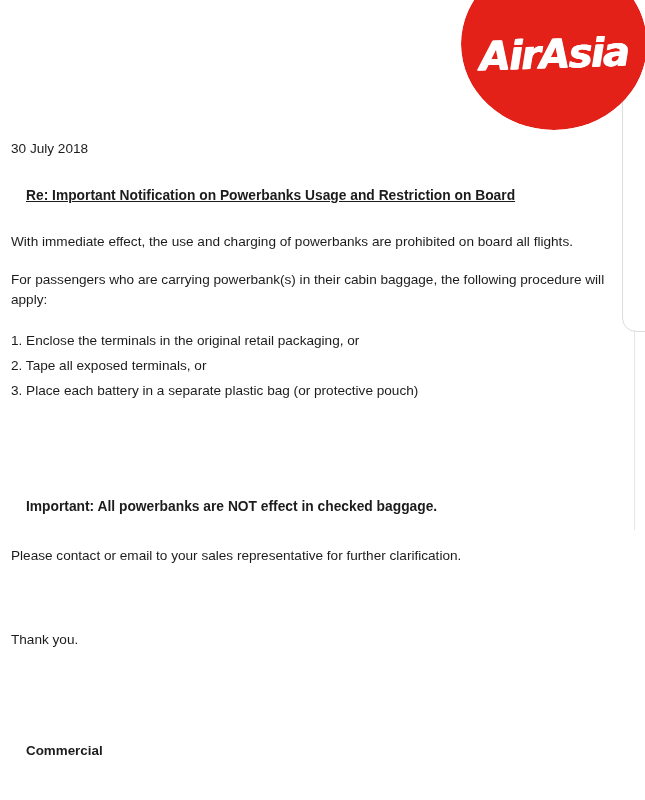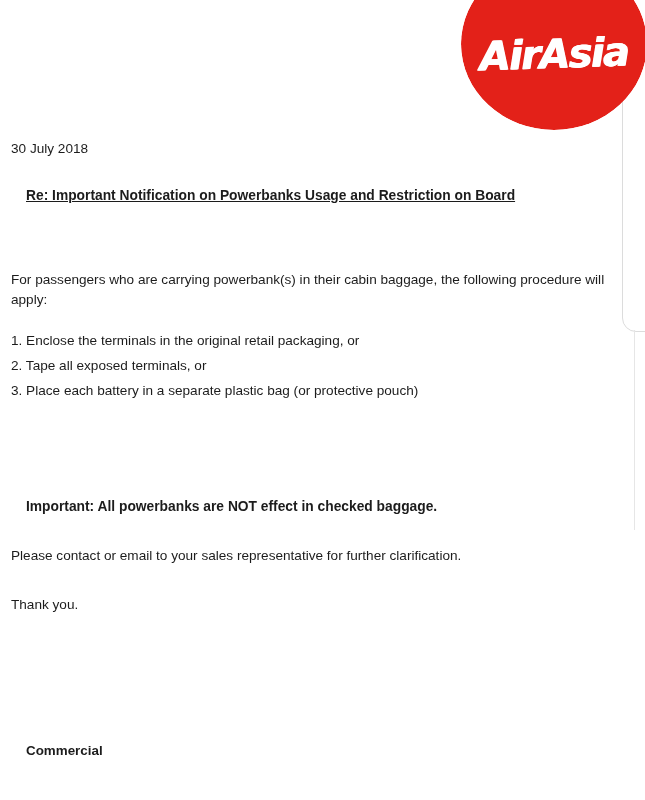--- a/index.html
+++ b/index.html
@@ -95,41 +95,42 @@
   #date-line        { top: 139px; }
   #subject-line     { top: 186px; font-size: 13.8px; }
   #para-immediate   { top: 232px; }
   #para-procedure   { top: 270px; width: 610px; }
   #list-item-1      { top: 331px; }
   #list-item-2      { top: 356px; }
   #list-item-3      { top: 381px; }
   #para-limit       { top: 426px; width: 628px; }
   #para-important   { top: 497px; font-size: 13.8px; }
   #para-contact     { top: 546px; }
-  #para-thanks      { top: 595px; text-align: center; }
+  #para-thanks      { top: 630px; text-align: center; }
   #sig-department   { top: 706px; font-size: 13.4px; }
   #sig-division     { top: 741px; font-size: 13.4px; }
 </style>
 </head>
 <body>
 
 <div id="scan-card-edge"></div>
 <div id="scan-card-edge-2"></div>
 
 <div id="logo">
   <div id="logo-circle"></div>
   <div id="logo-wordmark">AirAsia</div>
 </div>
 
 <div id="doc">
 
   <div class="line" id="date-line">30 July 2018</div>
 
   <div class="line b u" id="subject-line">Re: Important Notification on Powerbanks Usage and Restriction on Board</div>
 
+  <div class="line" id="para-immediate">With immediate effect, the use and charging of powerbanks are prohibited on board all flights.</div>
 
   <div class="line" id="para-procedure">For passengers who are carrying powerbank(s) in their cabin baggage, the following procedure will apply:</div>
 
   <div class="line" id="list-item-1">1. Enclose the terminals in the original retail packaging, or</div>
 
   <div class="line" id="list-item-2">2. Tape all exposed terminals, or</div>
 
   <div class="line" id="list-item-3">3. Place each battery in a separate plastic bag (or protective pouch)</div>
 
 

